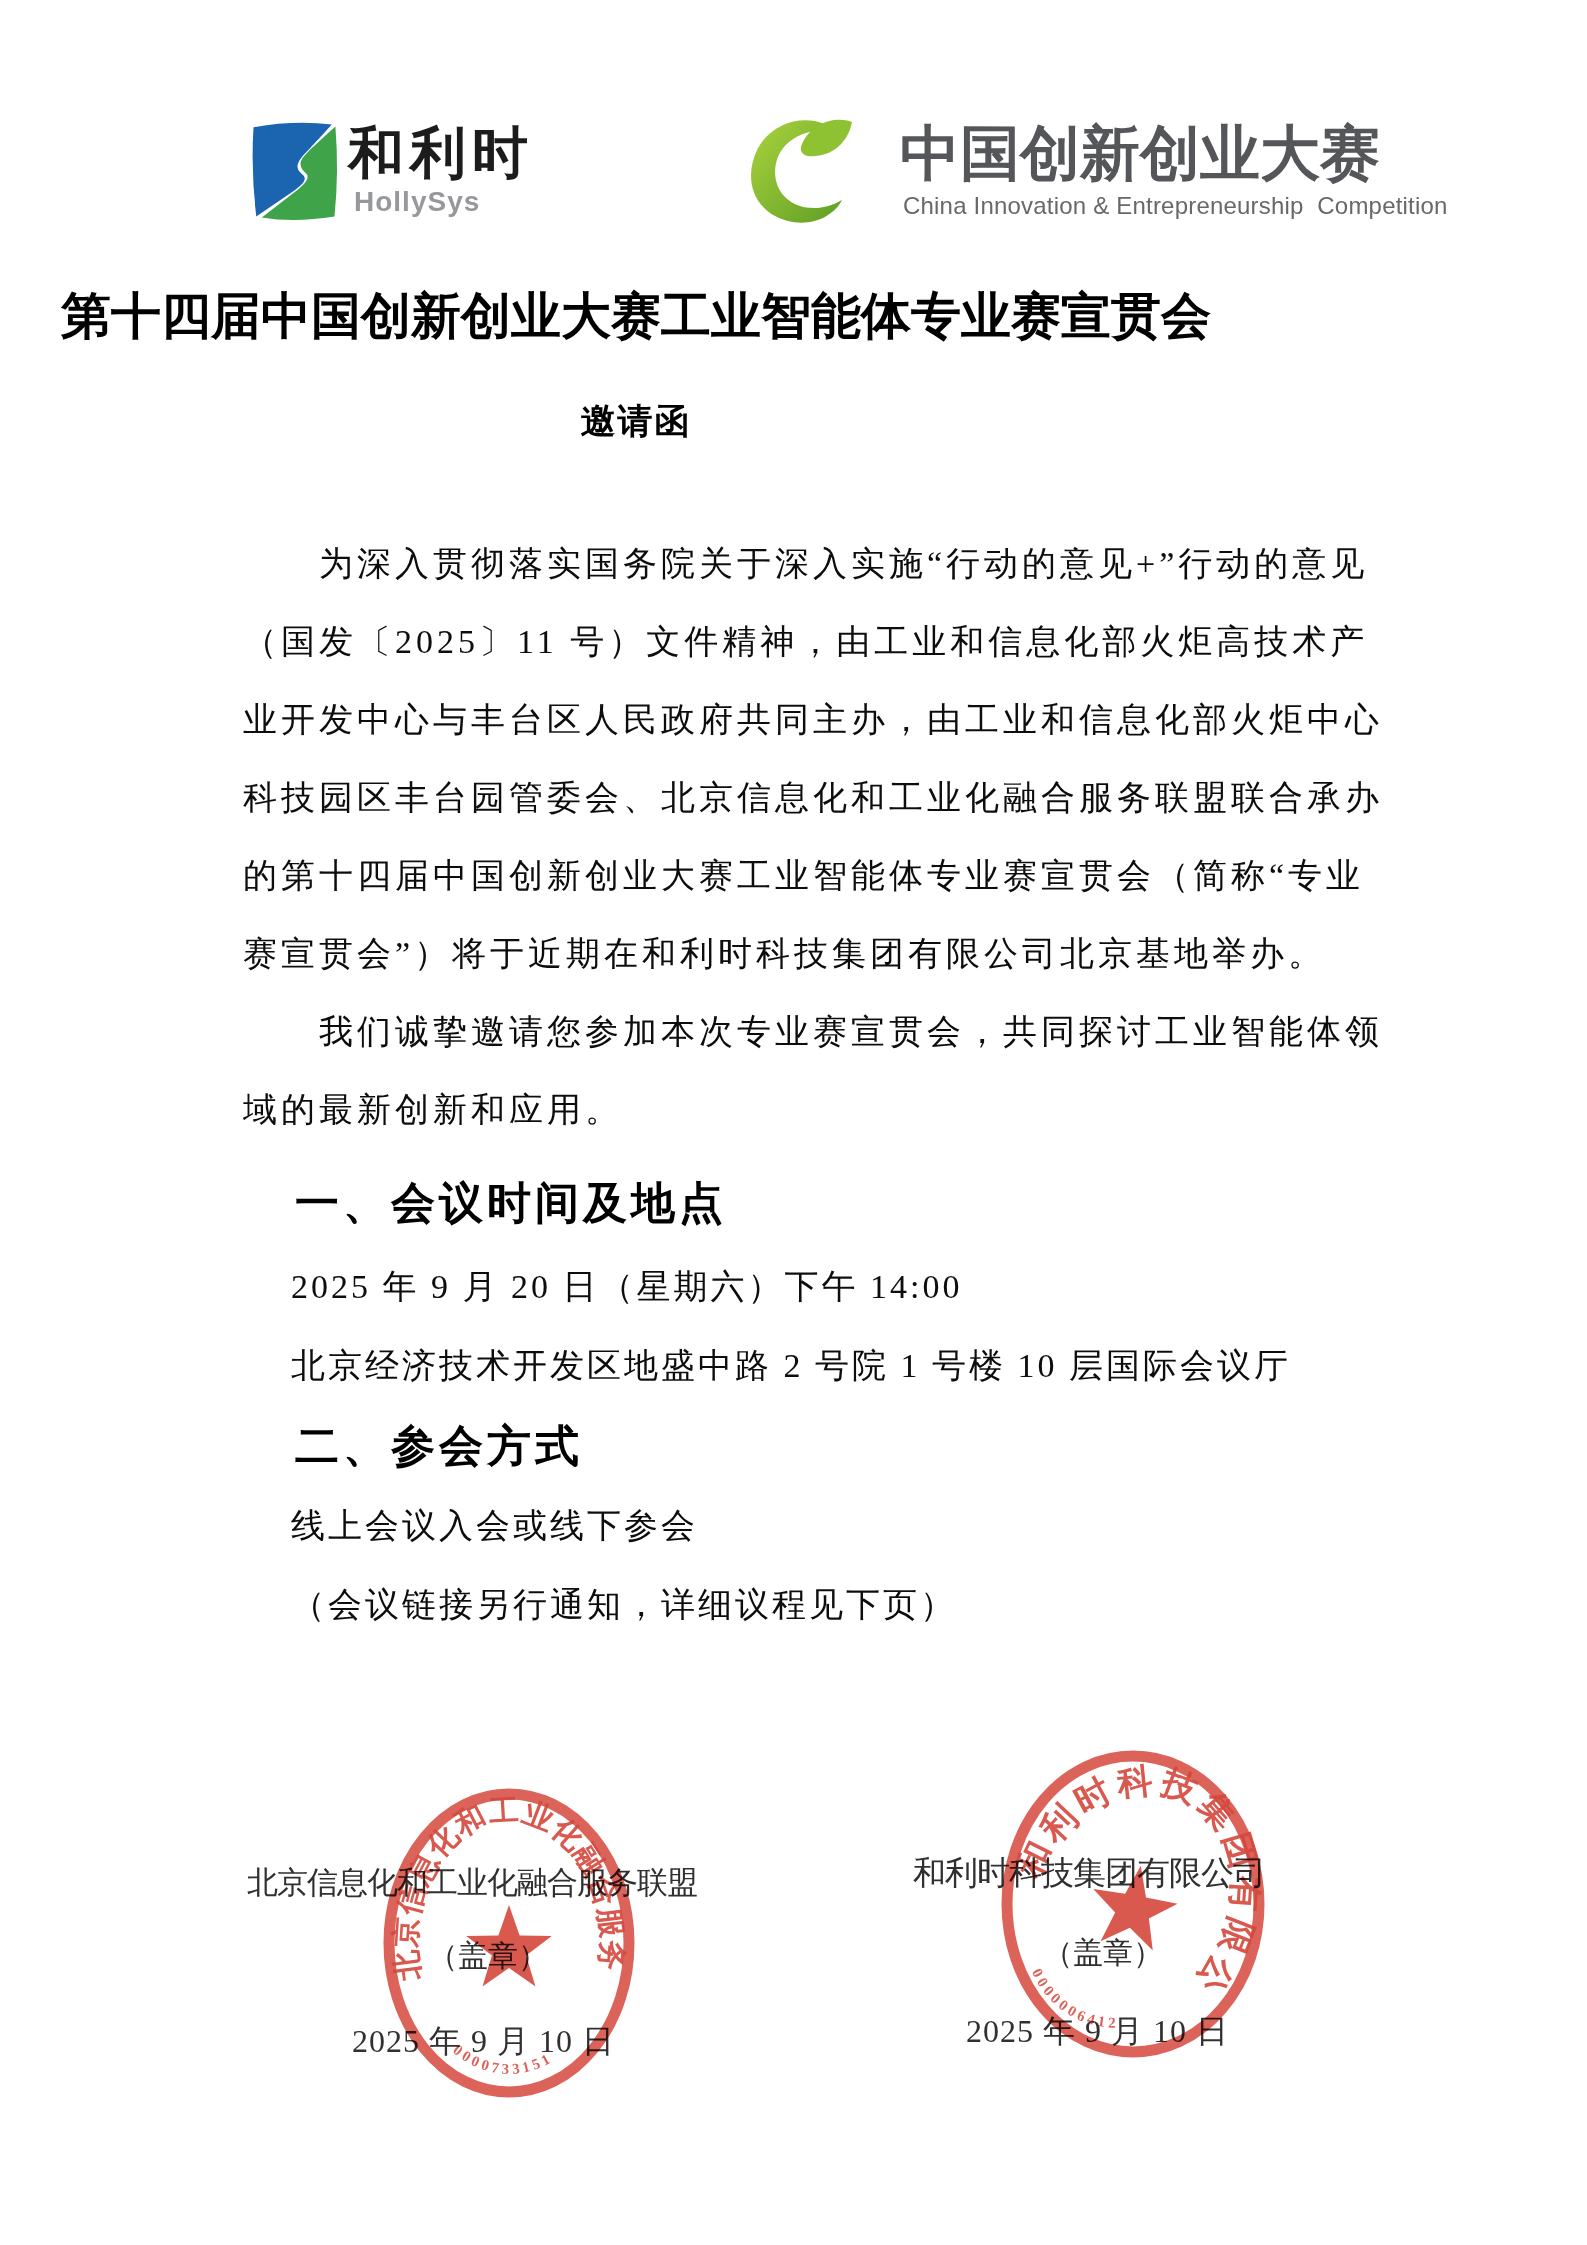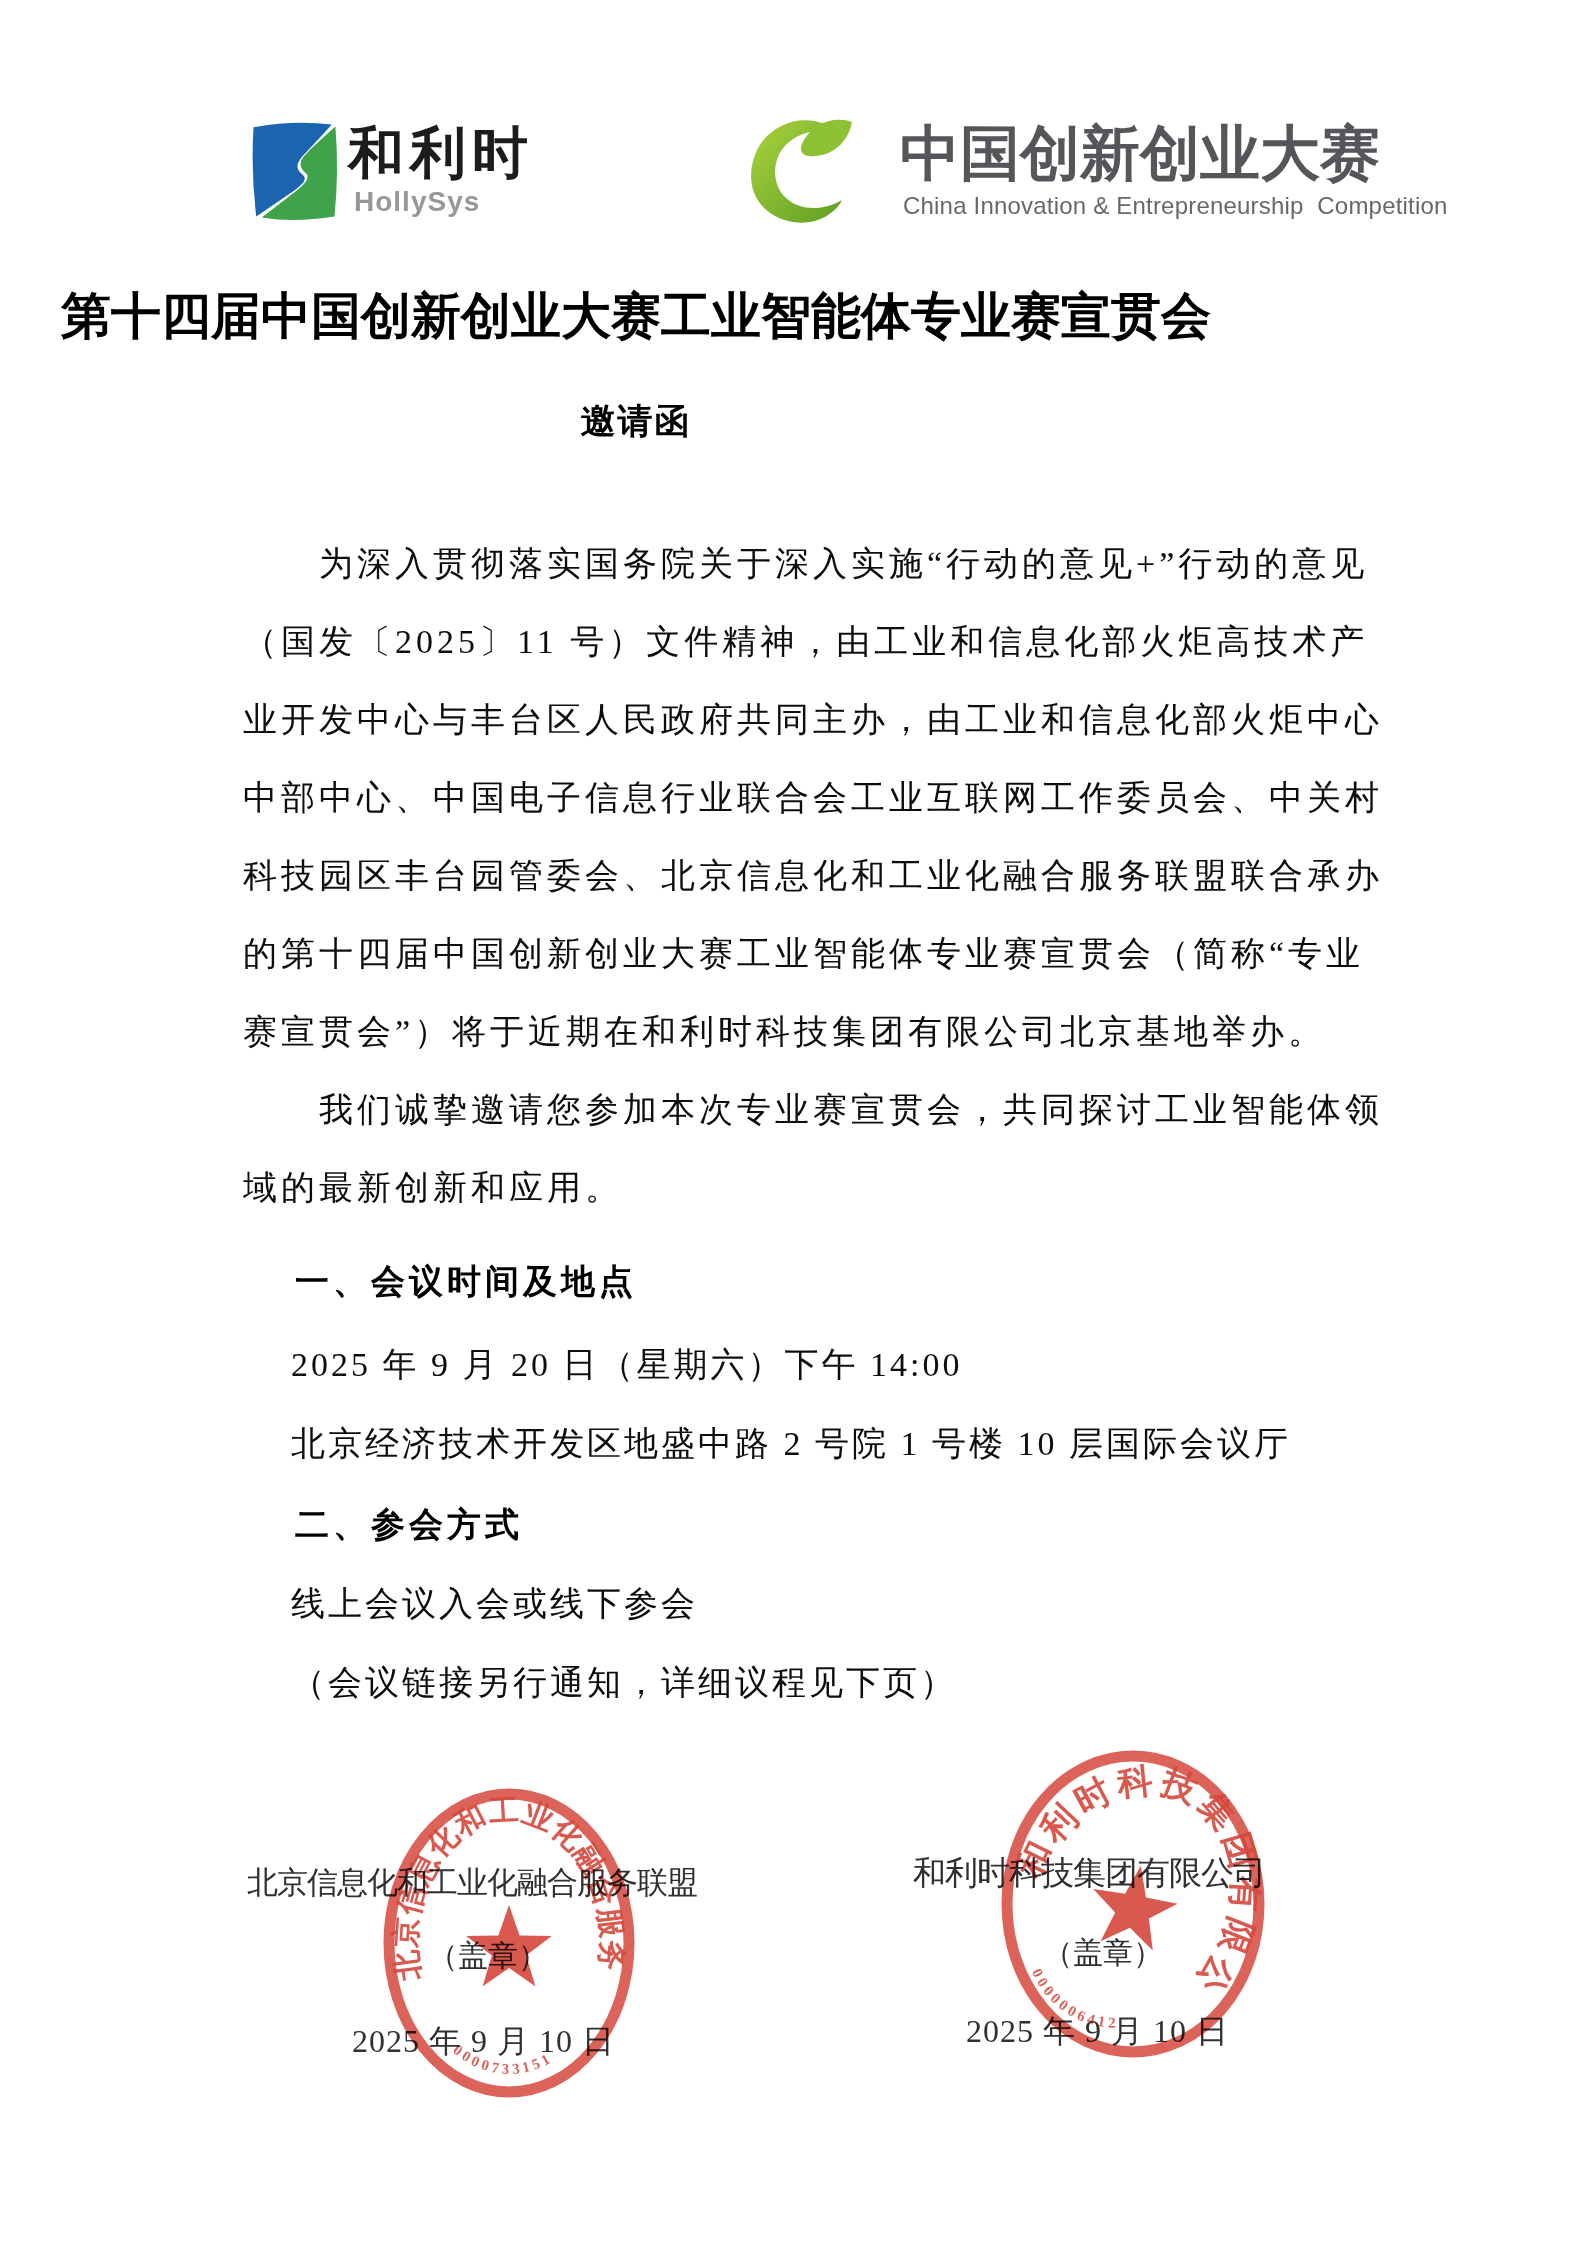--- a/index.html
+++ b/index.html
@@ -49,21 +49,21 @@
   
   #content{
     position:absolute;left:243px;top:525px;width:1155px;
   }
   .bline{
     font-size:34px;line-height:78px;height:78px;
     letter-spacing:4px;white-space:nowrap;color:#0d0d0d;
   }
   .bline.indent{text-indent:76px;}
   .sheading{
-    font-size:34px;line-height:79px;height:79px;
+    font-size:44px;line-height:79px;height:79px;
     font-weight:700;letter-spacing:4px;margin-left:52px;color:#000;
   }
   .sitem{
     font-size:34px;line-height:79px;height:79px;
     letter-spacing:3px;margin-left:48px;white-space:nowrap;color:#0d0d0d;
   }
   #sec1-heading{margin-top:15px;}
   #sec1-line1{margin-top:4px;}
   #sec2-heading{margin-top:2px;}
   
@@ -112,21 +112,20 @@
   <div class="logo-abs" id="comp-cn">中国创新创业大赛</div>
   <div class="logo-abs" id="comp-en">China Innovation &amp; Entrepreneurship  Competition</div>
 
   <div class="doc-title" id="title1">第十四届中国创新创业大赛工业智能体专业赛宣贯会</div>
   <div class="doc-title" id="title2">邀请函</div>
 
   <div id="content">
     <div class="bline indent">为深入贯彻落实国务院关于深入实施“行动的意见+”行动的意见</div>
     <div class="bline">（国发〔2025〕11 号）文件精神，由工业和信息化部火炬高技术产</div>
     <div class="bline">业开发中心与丰台区人民政府共同主办，由工业和信息化部火炬中心</div>
-    <div class="bline">中部中心、中国电子信息行业联合会工业互联网工作委员会、中关村</div>
     <div class="bline">科技园区丰台园管委会、北京信息化和工业化融合服务联盟联合承办</div>
     <div class="bline">的第十四届中国创新创业大赛工业智能体专业赛宣贯会（简称“专业</div>
     <div class="bline">赛宣贯会”）将于近期在和利时科技集团有限公司北京基地举办。</div>
     <div class="bline indent">我们诚挚邀请您参加本次专业赛宣贯会，共同探讨工业智能体领</div>
     <div class="bline">域的最新创新和应用。</div>
 
     <div class="sheading" id="sec1-heading">一、会议时间及地点</div>
     <div class="sitem" id="sec1-line1">2025 年 9 月 20 日（星期六）下午 14:00</div>
     <div class="sitem">北京经济技术开发区地盛中路 2 号院 1 号楼 10 层国际会议厅</div>
 

